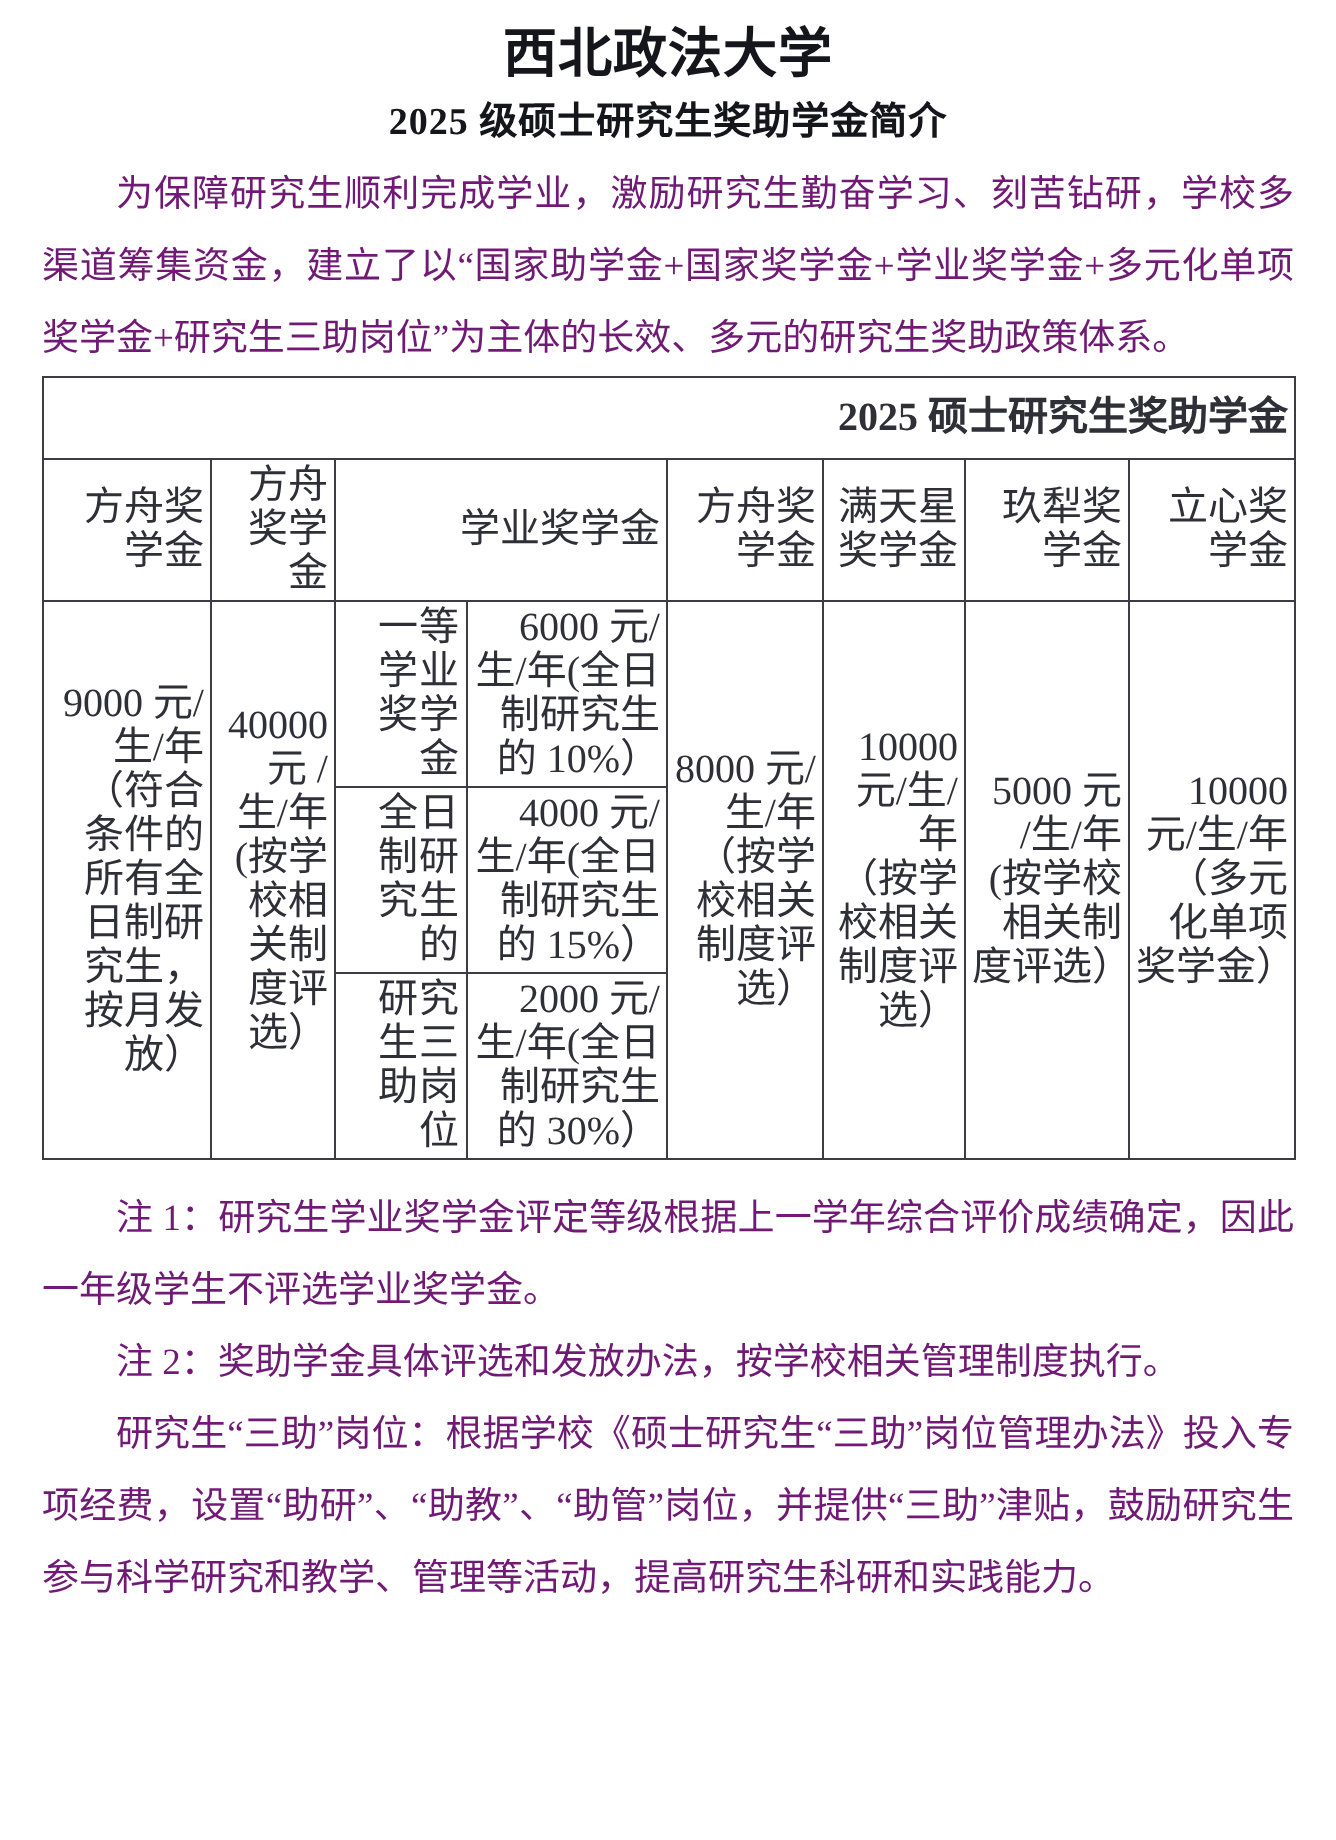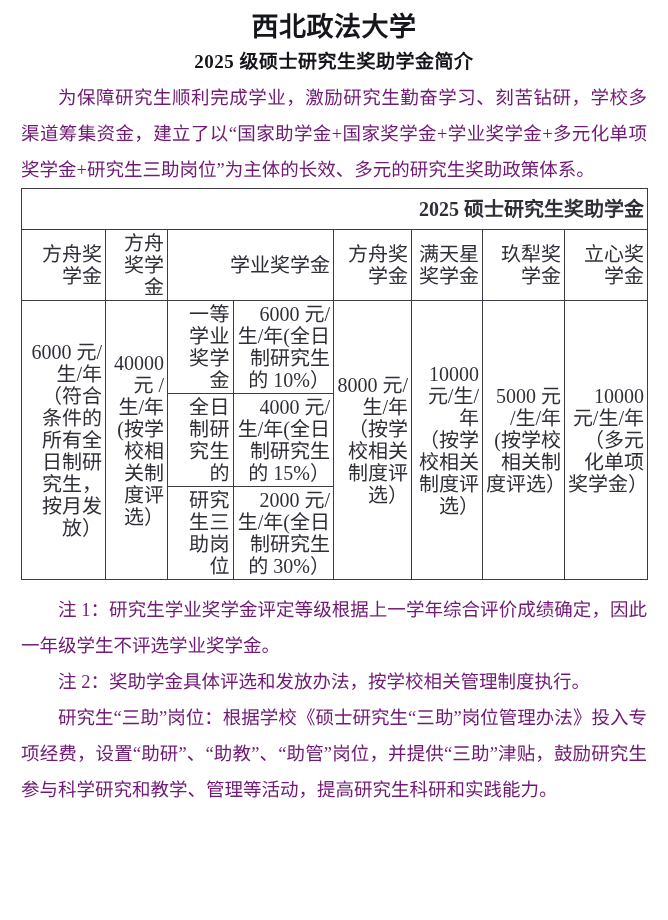--- a/index.html
+++ b/index.html
@@ -166,21 +166,21 @@
           <td class="col-head" rowspan="1">方舟奖学金</td>
           <td class="col-head">方舟奖学金</td>
           <td class="col-head" colspan="2">学业奖学金</td>
           <td class="col-head">方舟奖学金</td>
           <td class="col-head">满天星奖学金</td>
           <td class="col-head">玖犁奖学金</td>
           <td class="col-head">立心奖学金</td>
         </tr>
 
         <tr>
-          <td class="body-cell" rowspan="3">6000 元/生/年（符合条件的所有全日制研究生，按月发放）</td>
+          <td class="body-cell" rowspan="3">9000 元/生/年（符合条件的所有全日制研究生，按月发放）</td>
           <td class="body-cell" rowspan="3">40000 元 / 生/年(按学校相关制度评选）</td>
           <td class="grade-name sub-row">一等学业奖学金</td>
           <td class="grade-amount sub-row">6000 元/生/年(全日制研究生的 10%）</td>
           <td class="body-cell" rowspan="3">8000 元/生/年（按学校相关制度评选）</td>
           <td class="body-cell" rowspan="3">10000 元/生/年 （按学校相关制度评选）</td>
           <td class="body-cell" rowspan="3">5000 元 /生/年(按学校相关制度评选）</td>
           <td class="body-cell" rowspan="3">10000 元/生/年（多元化单项奖学金）</td>
         </tr>
 
         <tr>

